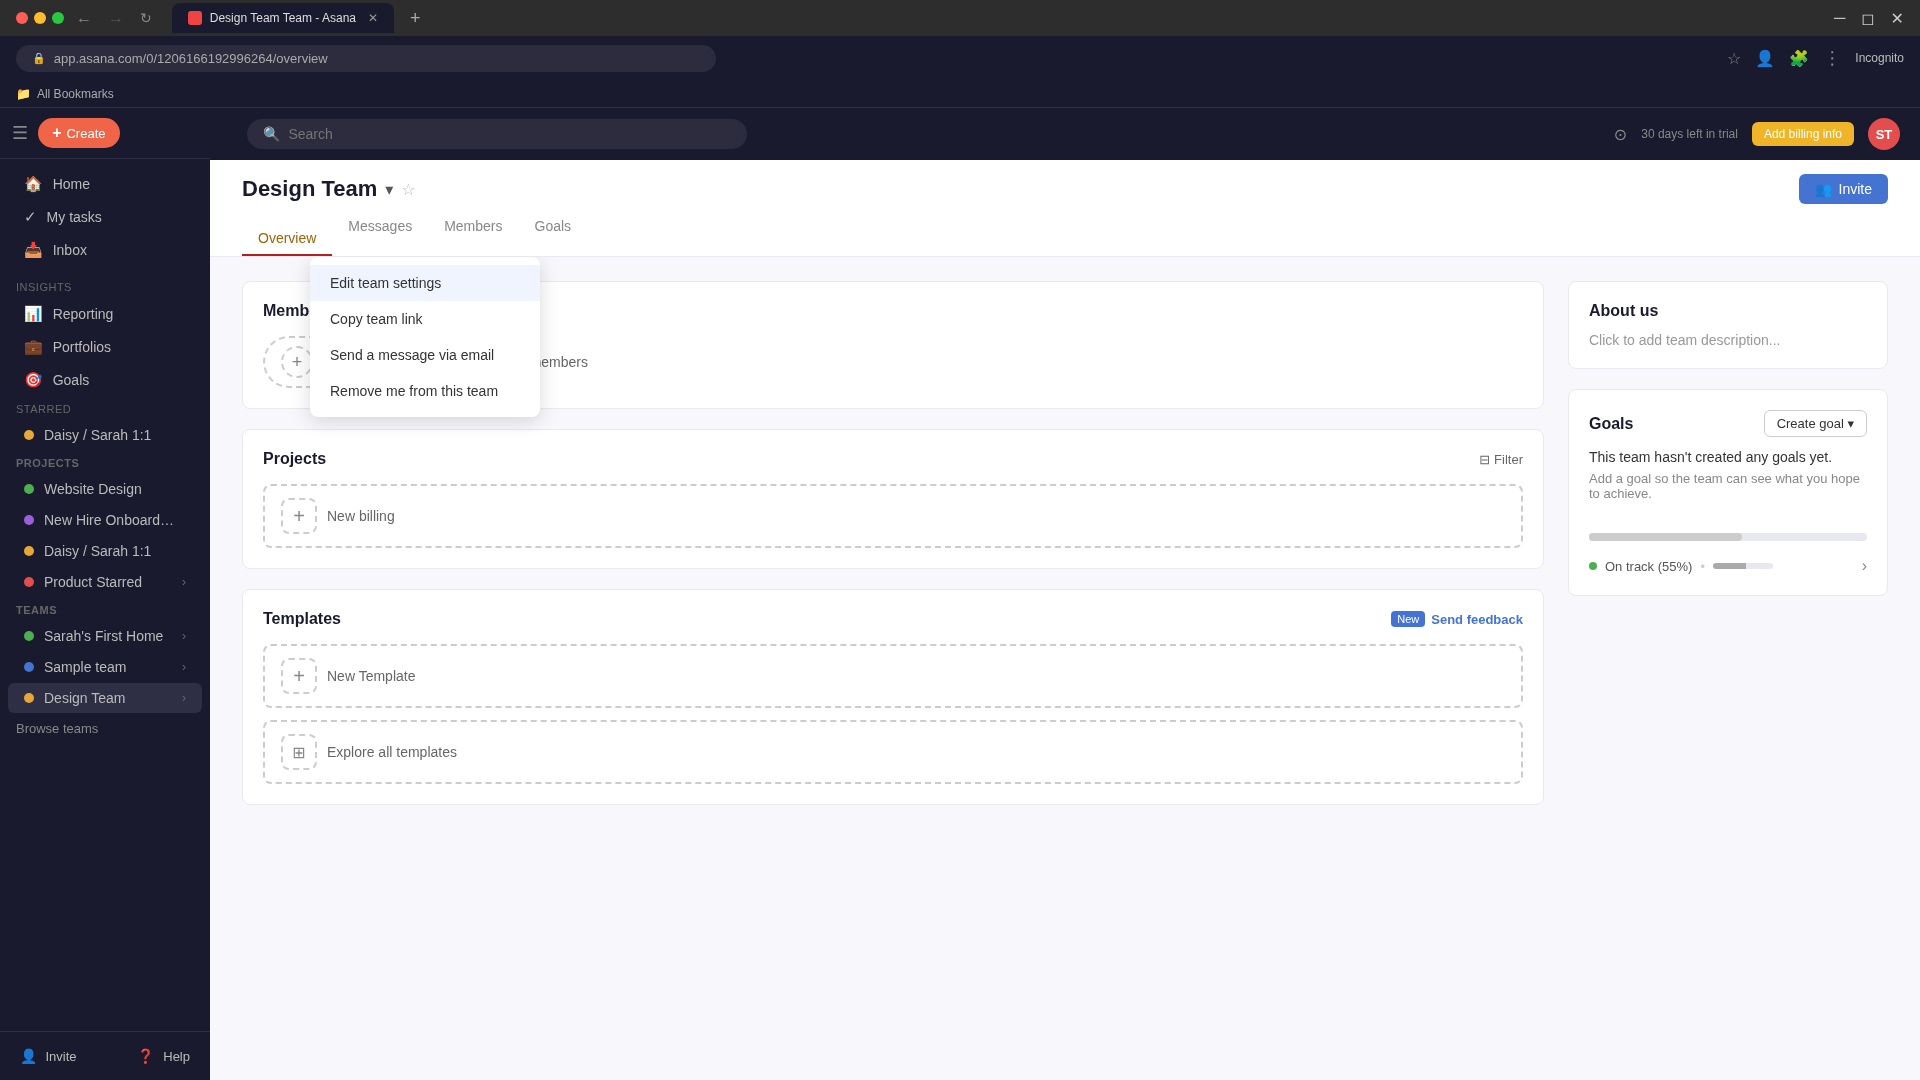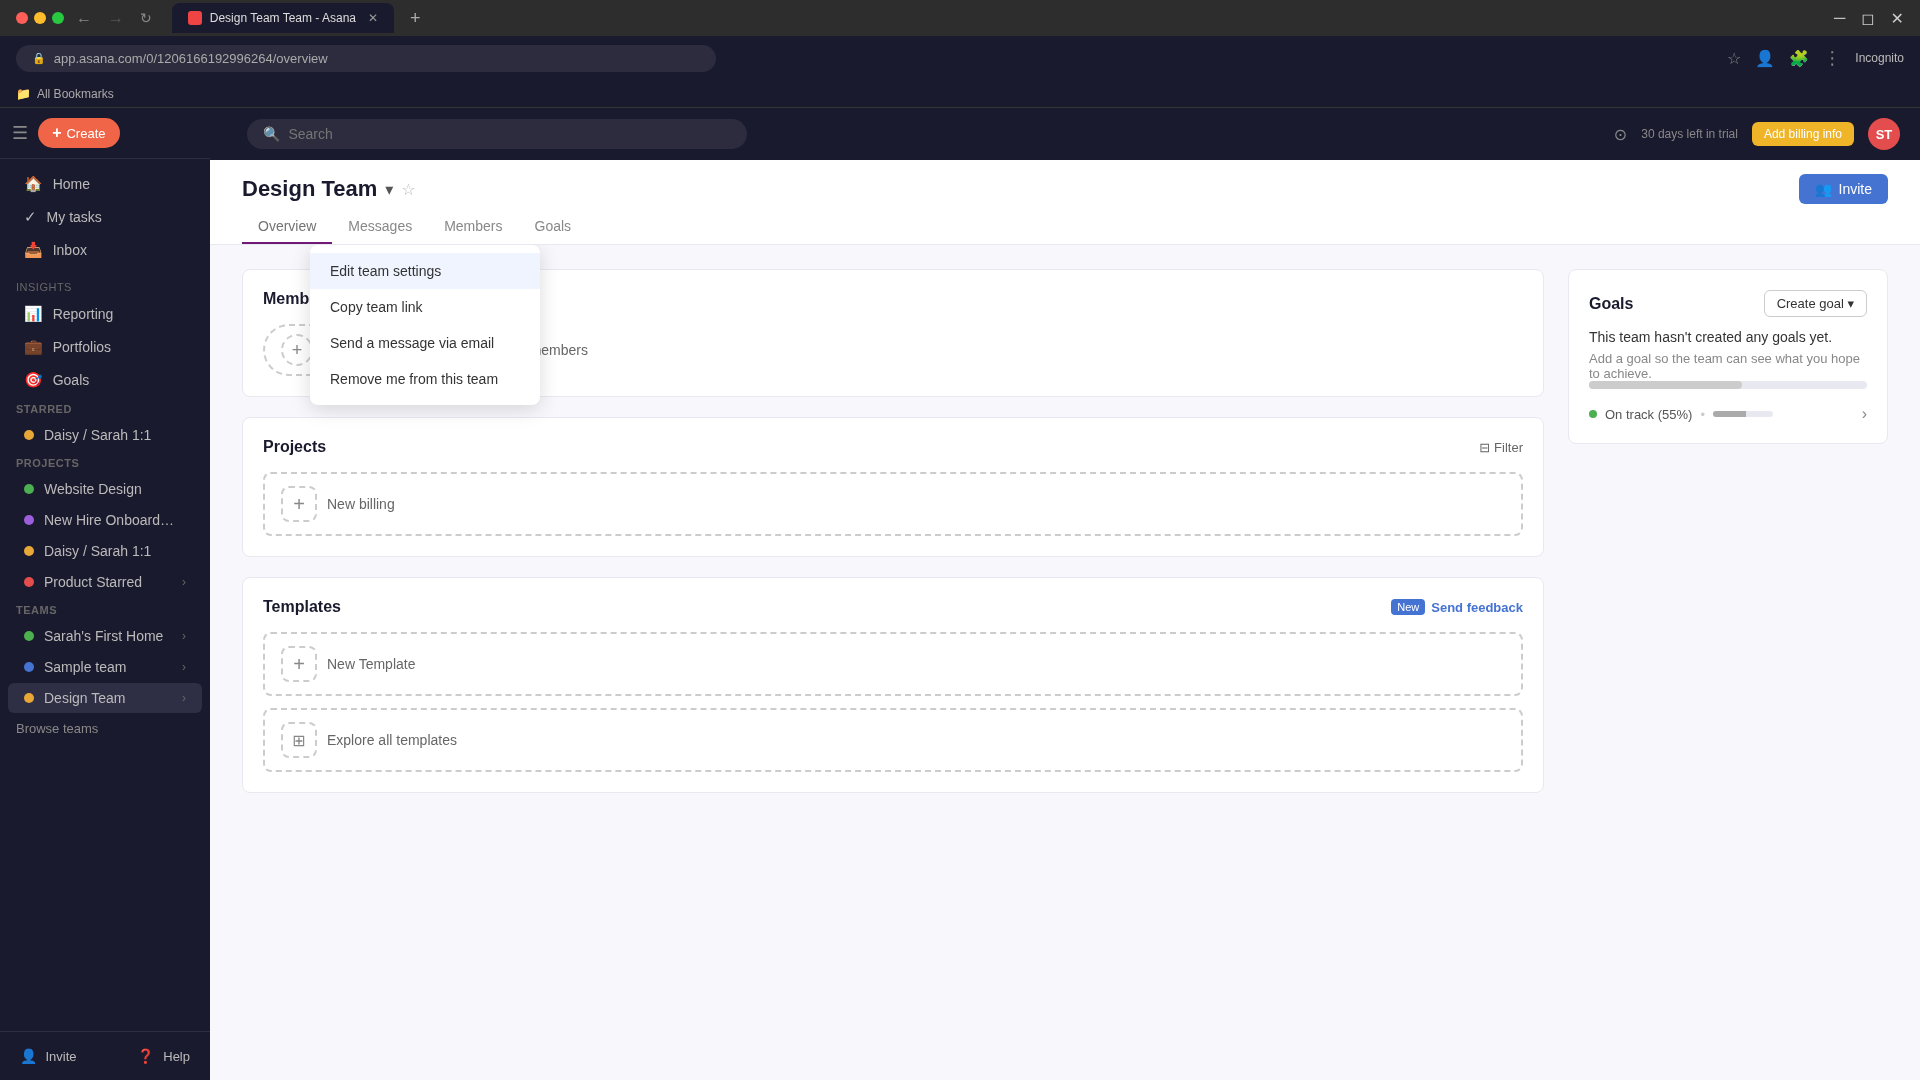--- a/index.html
+++ b/index.html
@@ -92,21 +92,21 @@
         <span style="font-size:15px;">💼</span>
         <span>Portfolios</span>
       </div>
       <div style="display:flex;align-items:center;gap:10px;padding:7px 16px;cursor:pointer;font-size:14px;color:#bbb;border-radius:6px;margin:1px 8px;">
         <span style="font-size:15px;">🎯</span>
         <span>Goals</span>
       </div>
     </div>
 
     <div>
-      <div style="font-size:11px;font-weight:700;color:#666;padding:6px 16px 4px;text-transform:uppercase;letter-spacing:0.5px;">Starred</div>
+      <div style="font-size:11px;font-weight:400;color:#666;padding:6px 16px 4px;text-transform:uppercase;letter-spacing:0.5px;">Starred</div>
       <div style="display:flex;align-items:center;gap:10px;padding:7px 16px;cursor:pointer;font-size:14px;color:#bbb;border-radius:6px;margin:1px 8px;">
         <span style="width:10px;height:10px;border-radius:50%;background:#e8a838;flex-shrink:0;"></span>
         <span>Daisy / Sarah 1:1</span>
       </div>
     </div>
 
     <div>
       <div style="font-size:11px;font-weight:600;color:#666;padding:6px 16px 4px;text-transform:uppercase;letter-spacing:0.5px;">Projects</div>
       <div style="display:flex;align-items:center;gap:10px;padding:7px 16px;cursor:pointer;font-size:14px;color:#bbb;border-radius:6px;margin:1px 8px;">
         <span style="width:10px;height:10px;border-radius:50%;background:#4caf50;flex-shrink:0;"></span>
@@ -177,21 +177,21 @@
       </div>
     </div>
 
     <div style="background:white;padding:16px 32px 0;border-bottom:1px solid #e8e8f0;position:relative;">
       <div style="display:flex;align-items:center;gap:8px;">
         <h1 style="font-size:22px;font-weight:600;color:#1a1a2e;">Design Team</h1>
         <span style="color:#555;cursor:pointer;font-size:16px;">▾</span>
         <span style="color:#bbb;cursor:pointer;font-size:16px;">☆</span>
       </div>
       <div style="display:flex;gap:0;margin-top:8px;">
-        <div style="padding:8px 16px;font-size:14px;color:#737373;cursor:pointer;border-bottom:2px solid #701a75;font-weight:500;">Overview</div>
+        <div style="padding:8px 16px;font-size:14px;color:#a16207;cursor:pointer;border-bottom:2px solid #b91c1c;font-weight:500;margin-top:12px;">Overview</div>
         <div style="padding:8px 16px;font-size:14px;color:#888;cursor:pointer;border-bottom:2px solid transparent;">Messages</div>
         <div style="padding:8px 16px;font-size:14px;color:#888;cursor:pointer;border-bottom:2px solid transparent;">Members</div>
         <div style="padding:8px 16px;font-size:14px;color:#888;cursor:pointer;border-bottom:2px solid transparent;">Goals</div>
       </div>
 
       <button style="position:absolute;right:32px;top:14px;background:#4573d2;color:white;border:none;border-radius:6px;padding:7px 16px;font-size:14px;cursor:pointer;display:flex;align-items:center;gap:6px;">
         <span>👥</span>
         <span>Invite</span>
       </button>
     </div>
@@ -242,28 +242,32 @@
           </div>
           <div style="display:flex;align-items:center;gap:10px;border:2px dashed #ccc;border-radius:8px;padding:12px 16px;color:#666;font-size:14px;cursor:pointer;">
             <div style="width:36px;height:36px;border-radius:8px;border:2px dashed #ccc;display:flex;align-items:center;justify-content:center;color:#888;font-size:16px;">⊞</div>
             <span>Explore all templates</span>
           </div>
         </div>
       </div>
 
       <div style="width:320px;display:flex;flex-direction:column;gap:20px;">
 
+        <div style="background:white;border-radius:8px;border:1px solid #e8e8f0;padding:20px;">
+          <div style="font-size:16px;font-weight:600;color:#1a1a2e;margin-bottom:12px;">About us</div>
+          <div style="color:#999;font-size:14px;cursor:pointer;">Click to add team description...</div>
+        </div>
 
         <div style="background:white;border-radius:8px;border:1px solid #e8e8f0;padding:20px;">
           <div style="display:flex;align-items:center;justify-content:space-between;margin-bottom:12px;">
             <div style="font-size:16px;font-weight:600;color:#1a1a2e;">Goals</div>
             <button style="border:1px solid #ccc;background:white;border-radius:6px;padding:5px 12px;font-size:13px;cursor:pointer;color:#333;">Create goal ▾</button>
           </div>
           <div style="font-size:14px;color:#333;margin-bottom:6px;">This team hasn't created any goals yet.</div>
-          <div style="font-size:13px;color:#888;margin-bottom:0;">Add a goal so the team can see what you hope to achieve.</div>
+          <div style="font-size:13px;color:#888;margin-bottom:32px;">Add a goal so the team can see what you hope to achieve.</div>
           <div style="background:#e8e8f0;border-radius:4px;height:8px;margin-bottom:16px;">
             <div style="background:#ccc;border-radius:4px;height:8px;width:55%;"></div>
           </div>
           <div style="display:flex;align-items:center;gap:8px;font-size:13px;color:#555;">
             <span style="width:8px;height:8px;border-radius:50%;background:#4caf50;flex-shrink:0;"></span>
             <span>On track (55%)</span>
             <span style="color:#ccc;">•</span>
             <div style="background:#e8e8f0;border-radius:3px;height:6px;width:60px;overflow:hidden;">
               <div style="background:#aaa;height:6px;width:55%;"></div>
             </div>

